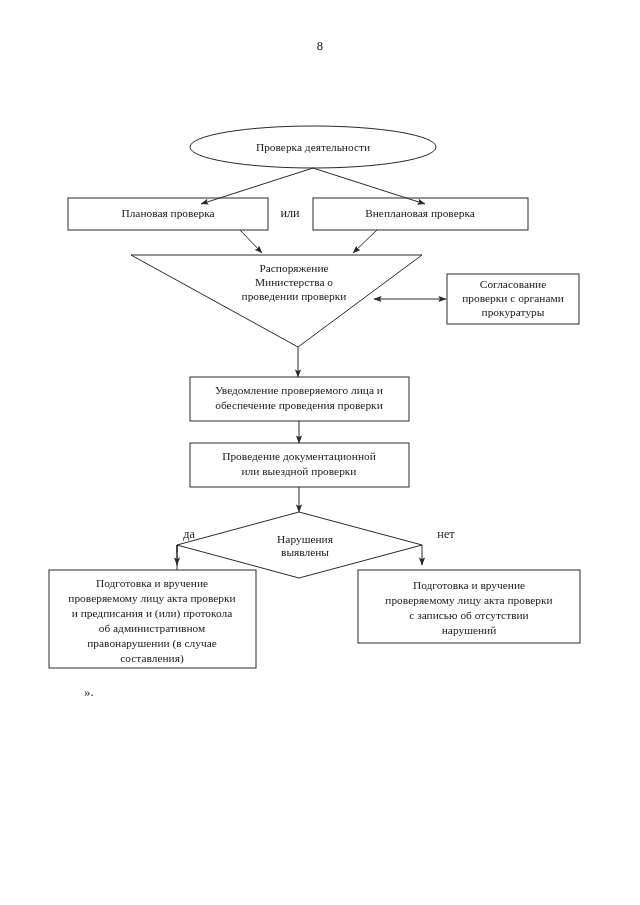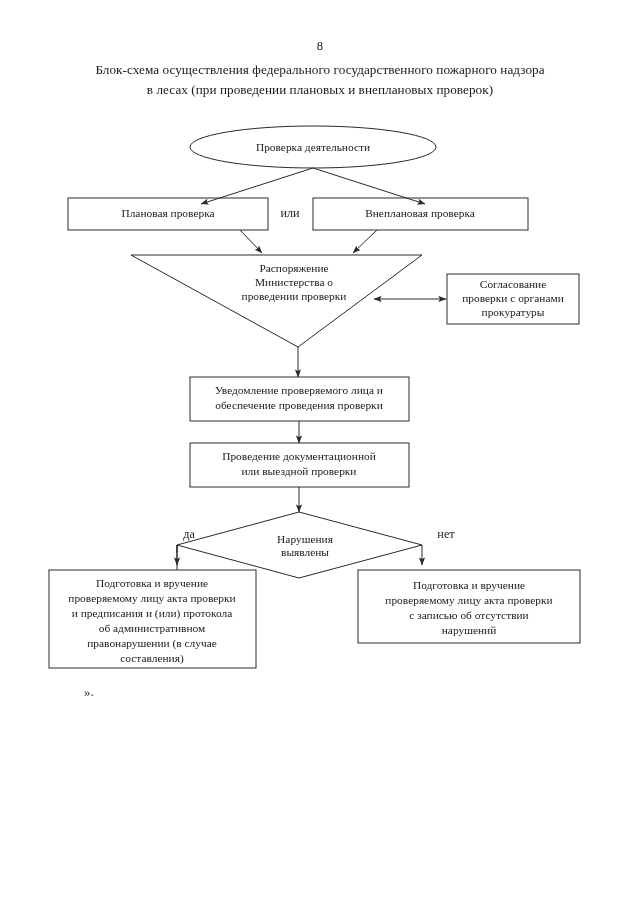--- a/index.html
+++ b/index.html
@@ -76,24 +76,20 @@
     fill: none;
   }
 </style>
 </head>
 <body>
 
 <div class="page">
 
   <div class="page-number">8</div>
 
-  <div class="doc-title">
-    <span>Блок-схема осуществления федерального государственного пожарного надзора</span>
-    <span class="line2">в лесах (при проведении плановых и внеплановых проверок)</span>
-  </div>
 
   <svg class="flow" viewBox="0 0 640 905">
 
     <defs>
       <marker id="arrow" markerWidth="9" markerHeight="9" refX="7.6" refY="3.1" orient="auto" markerUnits="userSpaceOnUse">
         <path d="M0,0 L8,3.1 L0,6.2 L1.6,3.1 z" fill="#2a2a2a"></path>
       </marker>
       <marker id="arrowback" markerWidth="9" markerHeight="9" refX="0.4" refY="3.1" orient="auto" markerUnits="userSpaceOnUse">
         <path d="M8,0 L0,3.1 L8,6.2 L6.4,3.1 z" fill="#2a2a2a"></path>
       </marker>

